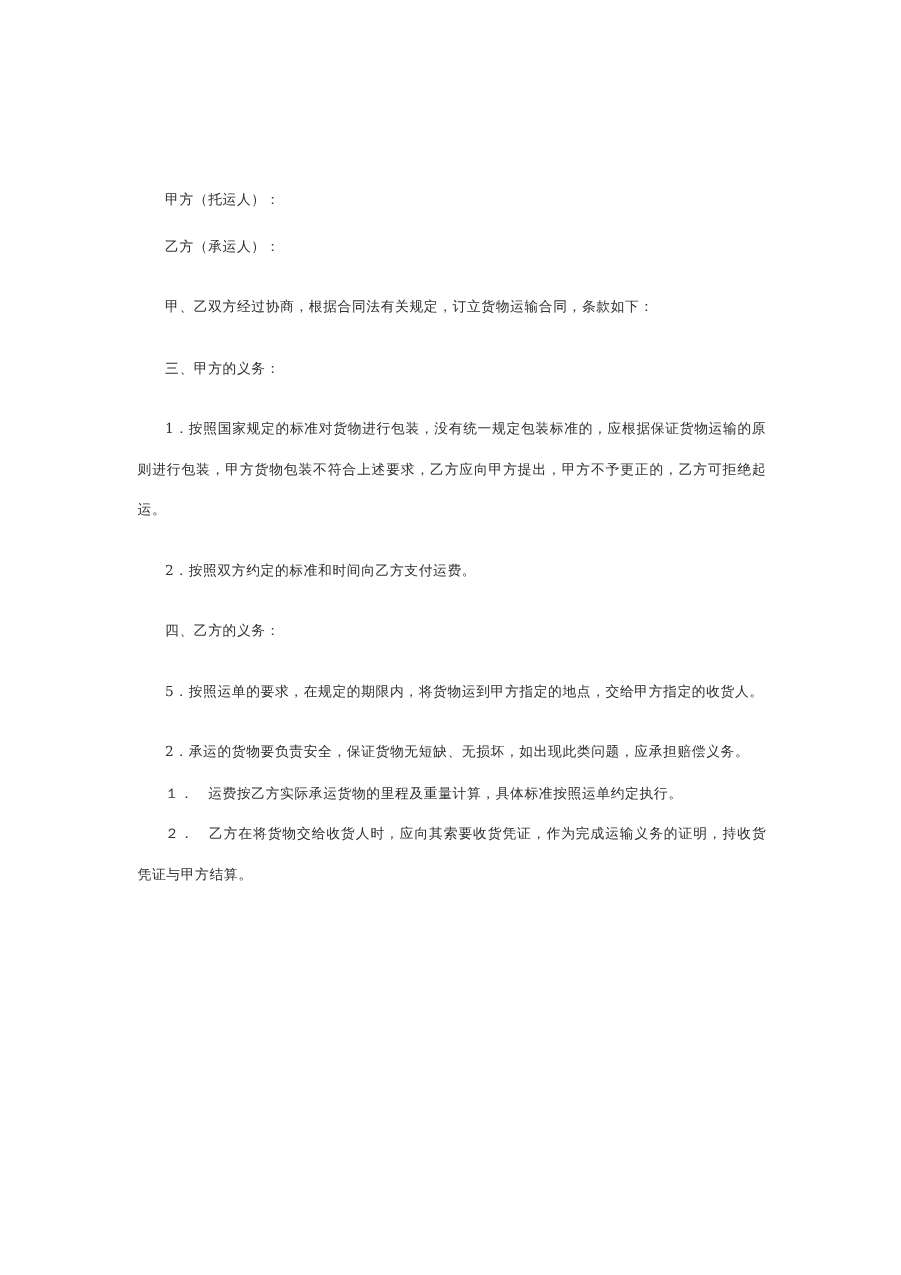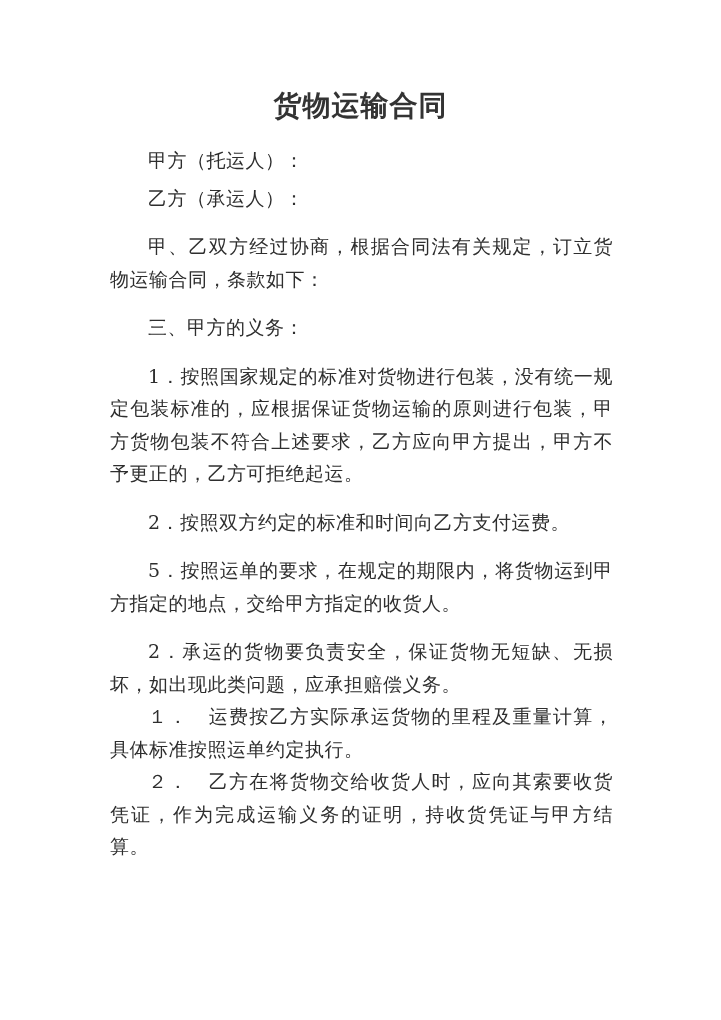--- a/index.html
+++ b/index.html
@@ -32,45 +32,45 @@
       font-size: 28px;
       line-height: 40px;
       letter-spacing: 1px;
       color: #333333;
     }
     .body {
       position: absolute;
       left: 110px;
       top: 144px;
       width: 503px;
-      font-size: 19px;
+      font-size: 11px;
       line-height: 32.5px;
       color: #2e2e2e;
       letter-spacing: 0.5px;
     }
     .p {
       margin: 0;
       text-align: justify;
       text-justify: inter-ideograph;
     }
     .indent { text-indent: 2em; margin-top: 16px; }
     .party { padding-left: 2em; margin-bottom: 5px; }
     .item-sp { text-indent: 2em; }
   </style>
 </head>
 <body>
 
 <div class="page">
-  <div class="title">货物运输合同</div>
 
   <div class="body">
     <p class="p party">甲方（托运人）：</p>
     <p class="p party">乙方（承运人）：</p>
     <p class="p indent">甲、乙双方经过协商，根据合同法有关规定，订立货物运输合同，条款如下：</p>
     <p class="p indent">三、甲方的义务：</p>
     <p class="p indent">1．按照国家规定的标准对货物进行包装，没有统一规定包装标准的，应根据保证货物运输的原则进行包装，甲方货物包装不符合上述要求，乙方应向甲方提出，甲方不予更正的，乙方可拒绝起运。</p>
     <p class="p indent">2．按照双方约定的标准和时间向乙方支付运费。</p>
+    <p class="p indent">四、乙方的义务：</p>
     <p class="p indent">5．按照运单的要求，在规定的期限内，将货物运到甲方指定的地点，交给甲方指定的收货人。</p>
     <p class="p indent">2．承运的货物要负责安全，保证货物无短缺、无损坏，如出现此类问题，应承担赔偿义务。</p>
     <p class="p item-sp"> １．　运费按乙方实际承运货物的里程及重量计算，具体标准按照运单约定执行。</p>
     <p class="p item-sp"> ２．　乙方在将货物交给收货人时，应向其索要收货凭证，作为完成运输义务的证明，持收货凭证与甲方结算。</p>
   </div>
 </div>
 
 </body></html>

